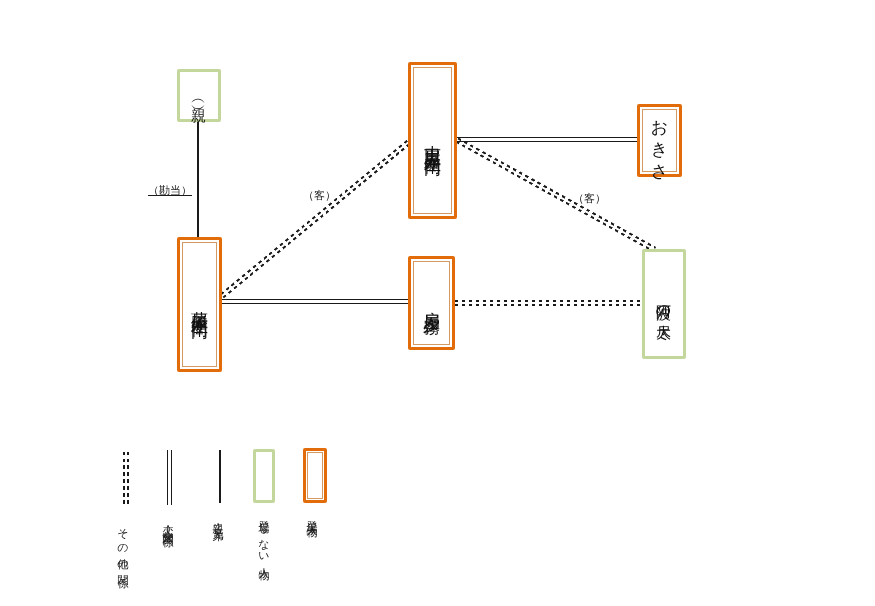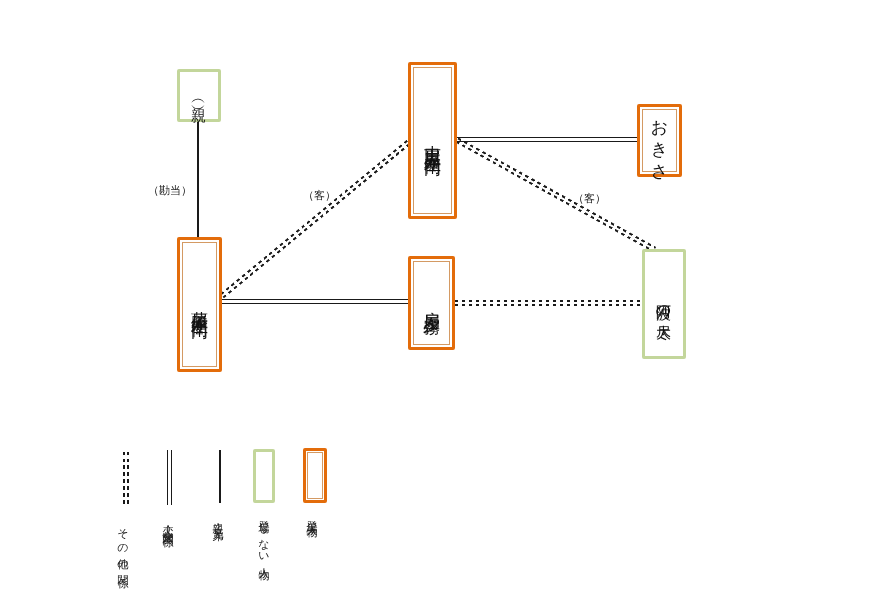--- a/index.html
+++ b/index.html
@@ -58,21 +58,21 @@
   <div class="hds" style="left:457px;top:137px;width:180px;"></div>
 
   <div class="hds" style="left:222px;top:299px;width:186px;"></div>
 
   <div class="hdd" style="left:455px;top:300px;width:187px;"></div>
 
   <div class="hdd rot" style="left:222px;top:293px;width:242px;transform:rotate(-39.5deg);"></div>
 
   <div class="hdd rot" style="left:457px;top:137px;width:226px;transform:rotate(29deg);"></div>
 
-  <div class="edge-label" style="left:148px;top:183px;">（勘当）</div>
+  <div class="edge-label" style="left:148px;top:183px;text-decoration:underline;">（勘当）</div>
   <div class="edge-label" style="left:303px;top:188px;">（客）</div>
   <div class="edge-label" style="left:573px;top:191px;">（客）</div>
 
   <div class="node node-absent" style="left:177px;top:69px;width:44px;height:53px;">
     <span class="vtext small">（親）</span>
   </div>
 
   <div class="node node-appearing" style="left:408px;top:62px;width:49px;height:157px;">
     <span class="vtext">吉田屋喜左衛門</span>
   </div>

